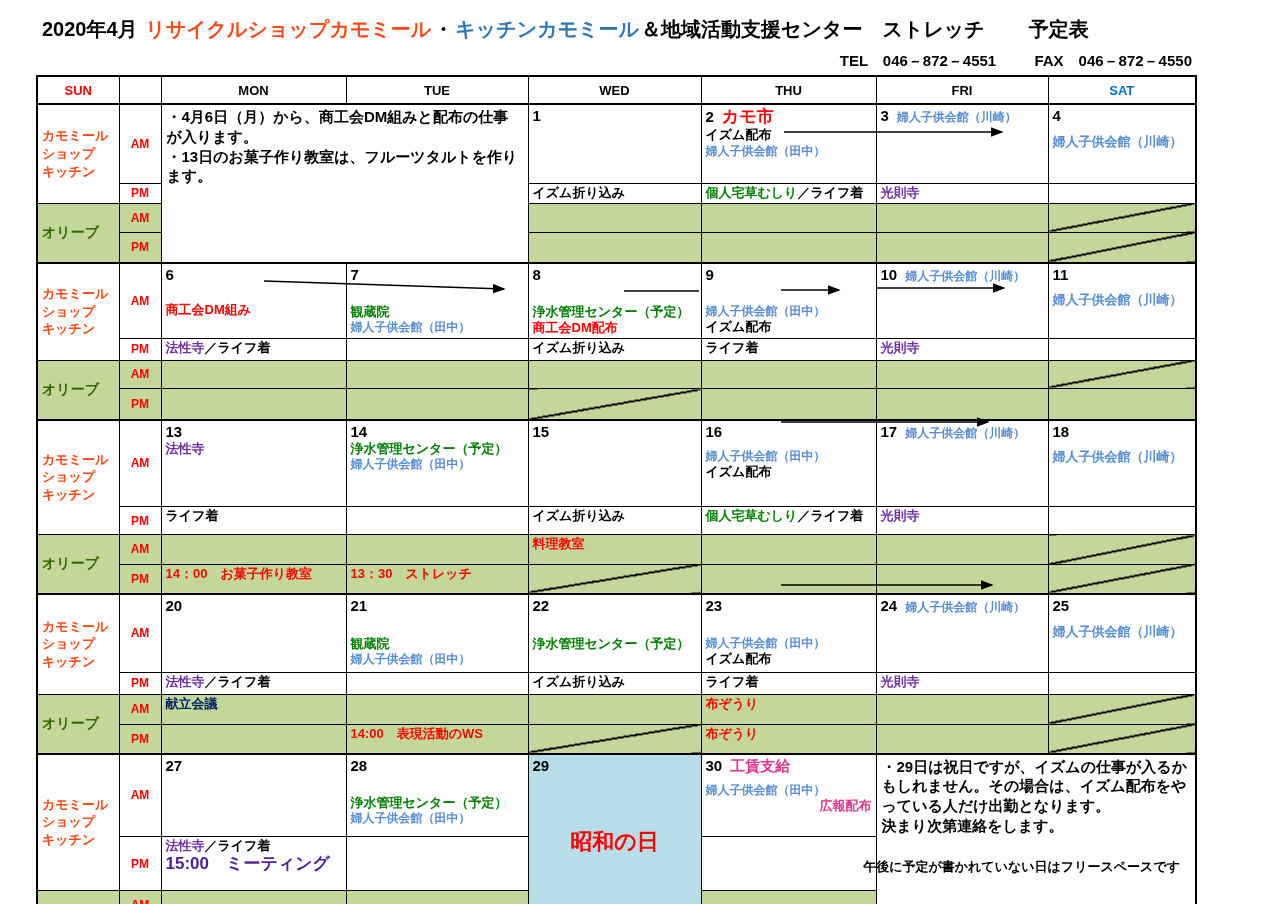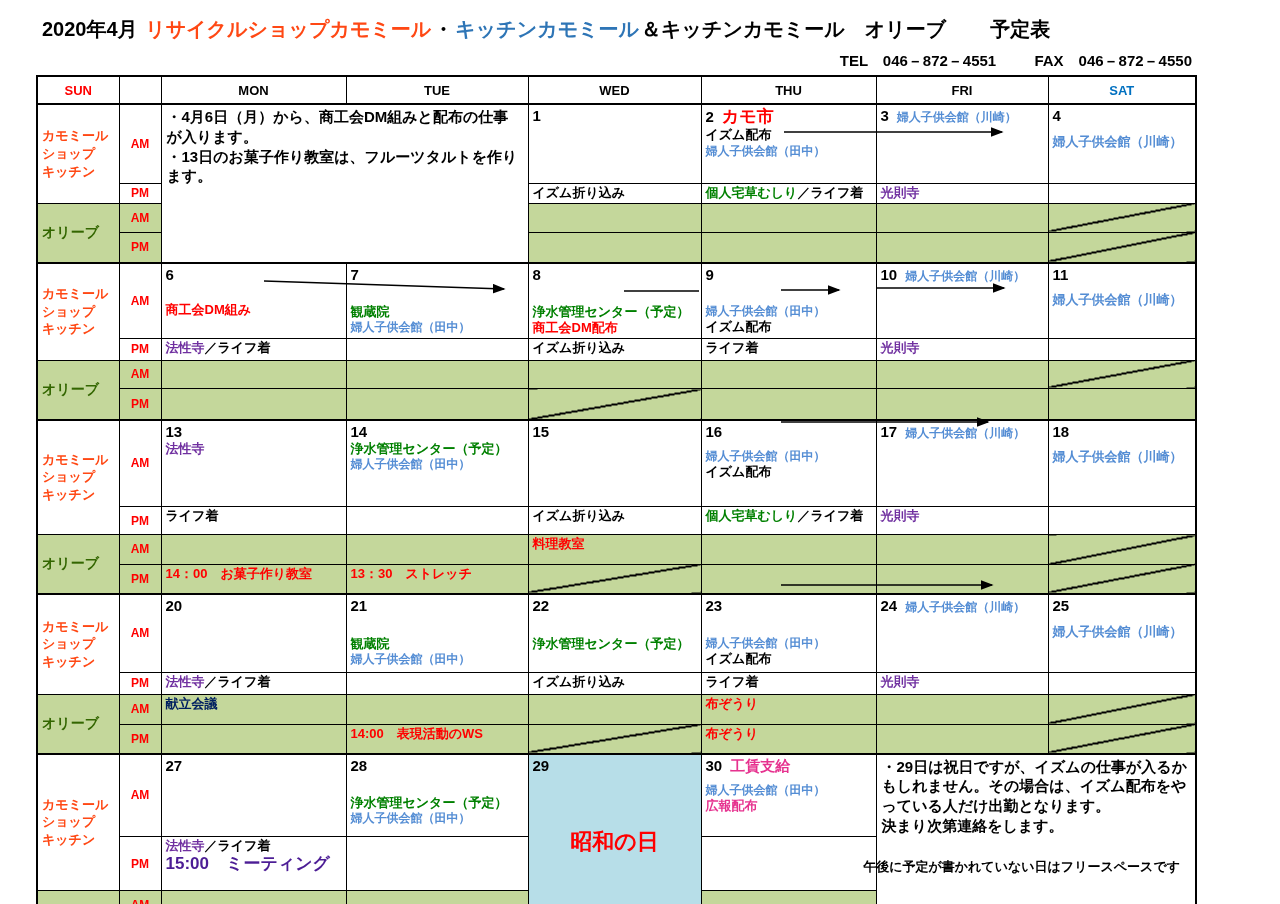--- a/index.html
+++ b/index.html
@@ -35,35 +35,35 @@
         #000 calc(50% + 1px),transparent calc(50% + 1px));}
   .notice{vertical-align:top;padding:2px 5px;font-size:15px;line-height:1.32;background:#fff;}
   .holiday{background:#b7dee8;position:relative;vertical-align:top;padding:1px 4px;}
   .hname{color:#ff0000;font-size:22px;text-align:center;margin-top:52px;}
   .time-big{color:#4c1d95;font-size:17px;line-height:1.2;}
   .t-red{color:#ff0000;}
   .t-blue{color:#548dd4;}
   .t-green{color:#008000;}
   .t-purple{color:#7030a0;}
   .t-navy{color:#002060;}
-  .t-pink{color:#e6328f;}
+  .t-pink{color:#e6328f;text-align:right;}
   .sm{font-size:12px;}
   .mt8{margin-top:8px;}
   .mt12{margin-top:20px;}
   .mt18{margin-top:18px;}
   .ind{margin-left:8px;}
   .arrows{position:absolute;left:0;top:0;pointer-events:none;}
   .footnote{position:absolute;top:858px;right:100px;font-size:13px;white-space:nowrap;}
 </style>
 </head>
 <body>
 
 <div class="title">
   <span>2020年4月</span>
-  <span class="seg-shop">リサイクルショップカモミール</span><span>・</span><span class="seg-kitchen">キッチンカモミール</span><span>＆キッチンカモミール　オリーブ</span><span class="seg-gap"></span><span>予定表</span>
+  <span class="seg-shop">リサイクルショップカモミール</span><span>・</span><span class="seg-kitchen">キッチンカモミール</span><span>＆地域活動支援センター　ストレッチ</span><span class="seg-gap"></span><span>予定表</span>
 </div>
 <div class="contact">
   <span class="tel">TEL　046－872－4551</span>
   <span class="fax">FAX　046－872－4550</span>
 </div>
 
 <div class="table-wrap">
 <table>
 <colgroup>
   <col style="width:82px">

